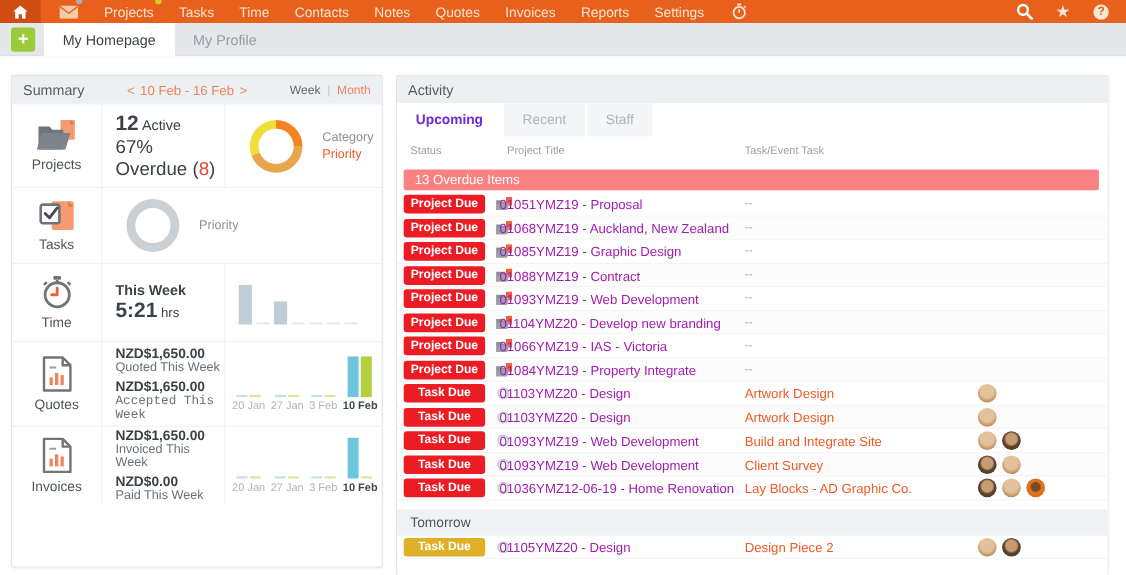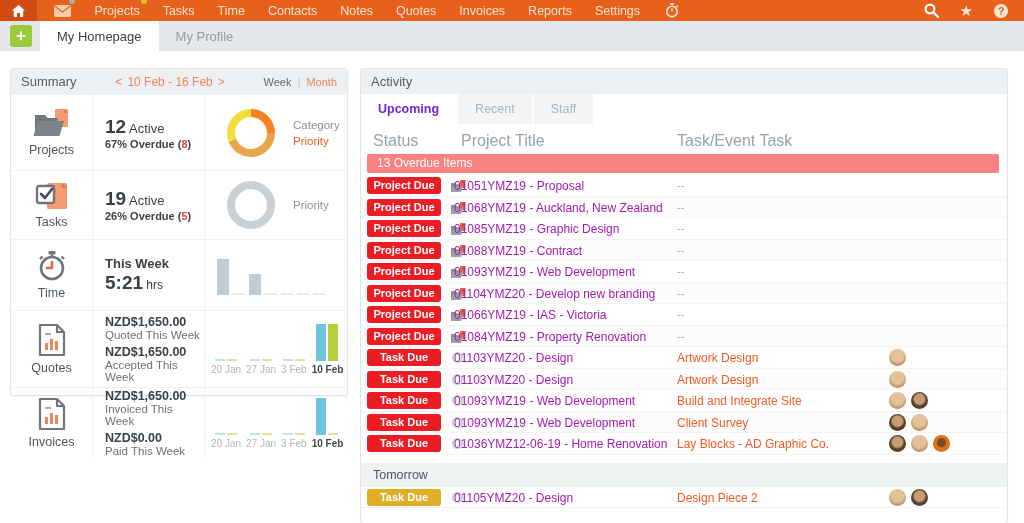--- a/index.html
+++ b/index.html
@@ -37,38 +37,38 @@
   .tabs { position:absolute; left:40px; top:0; height:30px; display:flex; }
   .tab { height:30px; padding:0 17px; font-size:13px; display:flex; align-items:center;
     color:#949CA3; cursor:pointer; }
   .tab.active { background:#ffffff; color:#3C4348; }
   
   .panel { position:absolute; background:#fff; border:1px solid #E2E5E7; border-radius:3px;
     box-shadow:0 1px 2px rgba(0,0,0,0.05); }
   .panel-header { height:25px; background:#EDF0F2; display:flex; align-items:center;
     padding:0 10px; font-size:13px; color:#555C62; border-radius:3px 3px 0 0; }
   
-  #summary { left:10px; top:68px; width:338px; height:328px; }
+  #summary { left:10px; top:68px; width:338px; height:448px; }
   #summary .panel-header { justify-content:space-between; }
   .date-nav { color:#F0825F; font-size:12px; display:flex; gap:5px; align-items:center; }
   .date-nav span { cursor:pointer; }
   .wm-toggle { font-size:11px; color:#5F6A72; }
   .wm-toggle .sep { color:#C5CBD0; margin:0 3px; }
   .wm-toggle .month { color:#F0825F; cursor:pointer; }
   .wm-toggle .week { cursor:pointer; }
   .srow { display:grid; grid-template-columns:82px 112px 1fr; border-top:1px solid #F0F1F2; }
   .srow:first-of-type { border-top:none; }
   .scell { border-right:1px solid #F0F1F2; position:relative; }
   .scell:last-child { border-right:none; }
   .icon-cell { display:flex; flex-direction:column; align-items:center; justify-content:center; gap:4px; }
   .icon-cell .lbl { font-size:12.5px; color:#4E565C; }
   .text-cell { display:flex; flex-direction:column; justify-content:center; padding-left:12px; }
   .big-num { font-size:19px; font-weight:bold; color:#3A4147; }
   .big-suffix { font-size:13px; font-weight:normal; color:#3A4147; }
-  .sub-line { font-size:11px; color:#3A4147; margin-top:0;font-weight:bold; }
+  .sub-line { font-size:17px; color:#3A4147; margin-top:0; }
   .red-num { color:#E8432E; }
   .money { font-size:12.5px; font-weight:bold; color:#3A4147; }
   .money-lbl { font-size:11.5px; color:#6A7177; margin-bottom:4px; }
   .chart-cell { display:flex; align-items:center; }
   .donut { width:48px; height:48px; border-radius:50%; margin-left:22px; position:relative; flex:0 0 auto; }
   .donut::after { content:""; position:absolute; inset:8px; background:#fff; border-radius:50%; }
   .donut-gray { width:48px; height:48px; border-radius:50%; border:8px solid #CBD0D4; margin-left:22px; flex:0 0 auto; }
   .legend { margin-left:18px; font-size:11.5px; line-height:16px; }
   .legend .cat { color:#8A9299; cursor:pointer; }
   .legend .pri { color:#F15A24; cursor:pointer; }
@@ -84,21 +84,21 @@
   .gbar.teal { background:#6EC6DE; } .gbar.lime { background:#B1D03C; }
   .gbar.teal-flat { background:#BFE2EE; height:2px; } .gbar.lime-flat { background:#DFE3A0; height:2px; }
   .grp-lbl { font-size:10px; color:#AEB5BB; margin-top:3px; white-space:nowrap; }
   .grp-lbl.bold { color:#3F474E; font-weight:bold; }
   
   #activity { left:360px; top:68px; width:648px; height:455px; overflow:hidden; border-bottom:none; }
   .act-tabs { height:30px; display:flex; background:#fff; }
   .act-tab { height:30px; padding:0 17px; display:flex; align-items:center; font-size:12.5px;
     color:#AEB5BB; background:#F3F5F6; margin-right:2px; cursor:pointer; }
   .act-tab.active { background:#fff; color:#6d28d9; font-weight:bold; }
-  .col-hdr { height:28px; position:relative; font-size:16px; color:#9AA1A7; }
+  .col-hdr { height:28px; position:relative; font-size:10px; color:#9AA1A7; }
   .col-hdr span { position:absolute; top:8px; }
   .ch-status { left:12px; } .ch-project { left:100px; } .ch-task { left:316px; }
   .banner { height:19px; margin:2px 8px 2px 6px; background:#F98181; border-radius:2px;
     color:#fff; font-size:12px; line-height:19px; padding-left:10px; }
   .arow { position:relative; height:21.5px; border-bottom:1px solid #F4F4F5; cursor:pointer; }
   .arow:nth-child(even) { background:#FCFCFC; }
   .badge { position:absolute; left:6px; top:2px; width:74px; height:17px; border-radius:3px;
     color:#fff; font-size:11px; font-weight:bold; text-align:center; line-height:17px; }
   .badge.red { background:#EB1C24; }
   .badge.yellow { background:#DFAF28; }
@@ -217,24 +217,20 @@
   <div class="srow" style="height:69px;">
     <div class="scell icon-cell">
       <svg width="36" height="30" viewBox="0 0 36 30">
         <rect x="13" y="2" width="20" height="26" rx="1.5" fill="#F49B71"></rect>
         <path d="M28 2 l5 5 h-5 z" fill="#E07B4B"></path>
         <rect x="3" y="5" width="17" height="17" rx="2" fill="#ffffff" stroke="#6F757A" stroke-width="2.4"></rect>
         <path d="M7 13 l4 4 l7 -9" fill="none" stroke="#464C52" stroke-width="2.6" stroke-linecap="round" stroke-linejoin="round"></path>
       </svg>
       <span class="lbl">Tasks</span>
     </div>
-    <div class="scell text-cell">
-      <div><span class="big-num">19</span><span class="big-suffix"> Active</span></div>
-      <div class="sub-line"><span>26% Overdue (</span><span class="red-num">5</span><span>)</span></div>
-    </div>
     <div class="scell chart-cell">
       <div class="donut-gray"></div>
       <div class="legend">
         <div class="pri-gray">Priority</div>
       </div>
     </div>
   </div>
 
   <div class="srow" style="height:71px;">
     <div class="scell icon-cell">
@@ -288,21 +284,21 @@
         <rect x="7" y="20" width="3" height="7" fill="#F0845A"></rect>
         <rect x="12" y="16" width="3" height="11" fill="#F0845A"></rect>
         <rect x="17" y="18" width="3" height="9" fill="#F0845A"></rect>
       </svg>
       <span class="lbl">Quotes</span>
     </div>
     <div class="scell text-cell">
       <div class="money">NZD$1,650.00</div>
       <div class="money-lbl">Quoted This Week</div>
       <div class="money">NZD$1,650.00</div>
-      <div class="money-lbl" style="margin-bottom:0;">Accepted This Week</div>
+      <div class="money-lbl" style="margin-bottom:0;font-family:Liberation Mono, monospace;">Accepted This Week</div>
     </div>
     <div class="scell chart-cell">
       <div class="grp-chart" id="quotes-chart">
           <div class="grp">
             <div class="grp-bars">
               <div class="gbar teal-flat"></div>
               <div class="gbar lime-flat"></div>
             </div>
             <div class="grp-lbl">20 Jan</div>
           </div>
@@ -470,21 +466,21 @@
         <span class="row-title">01066YMZ19 - IAS - Victoria</span>
         <span class="row-task dash">--</span>
       </div>
       <div class="arow">
         <div class="badge red">Project Due</div>
         <span class="row-ico"><svg width="15" height="13" viewBox="0 0 15 13">
             <rect x="9" y="0" width="5.5" height="8" rx="0.5" fill="#F0603A"></rect>
             <path d="M0 3 h4.5 l1 1.2 h4.5 V12 H0 z" fill="#8A8F94"></path>
             <path d="M1.5 6 h10.5 L10 12 H0 z" fill="#9BA0A5"></path>
           </svg></span>
-        <span class="row-title">01084YMZ19 - Property Renovation</span>
+        <span class="row-title">01084YMZ19 - Property Integrate</span>
         <span class="row-task dash">--</span>
       </div>
       <div class="arow">
         <div class="badge red">Task Due</div>
         <span class="task-ring"></span>
         <span class="row-title">01103YMZ20 - Design</span>
         <span class="row-task">Artwork Design</span>
         <div class="row-avs">
           <div class="av av-blonde"></div>
         </div>

